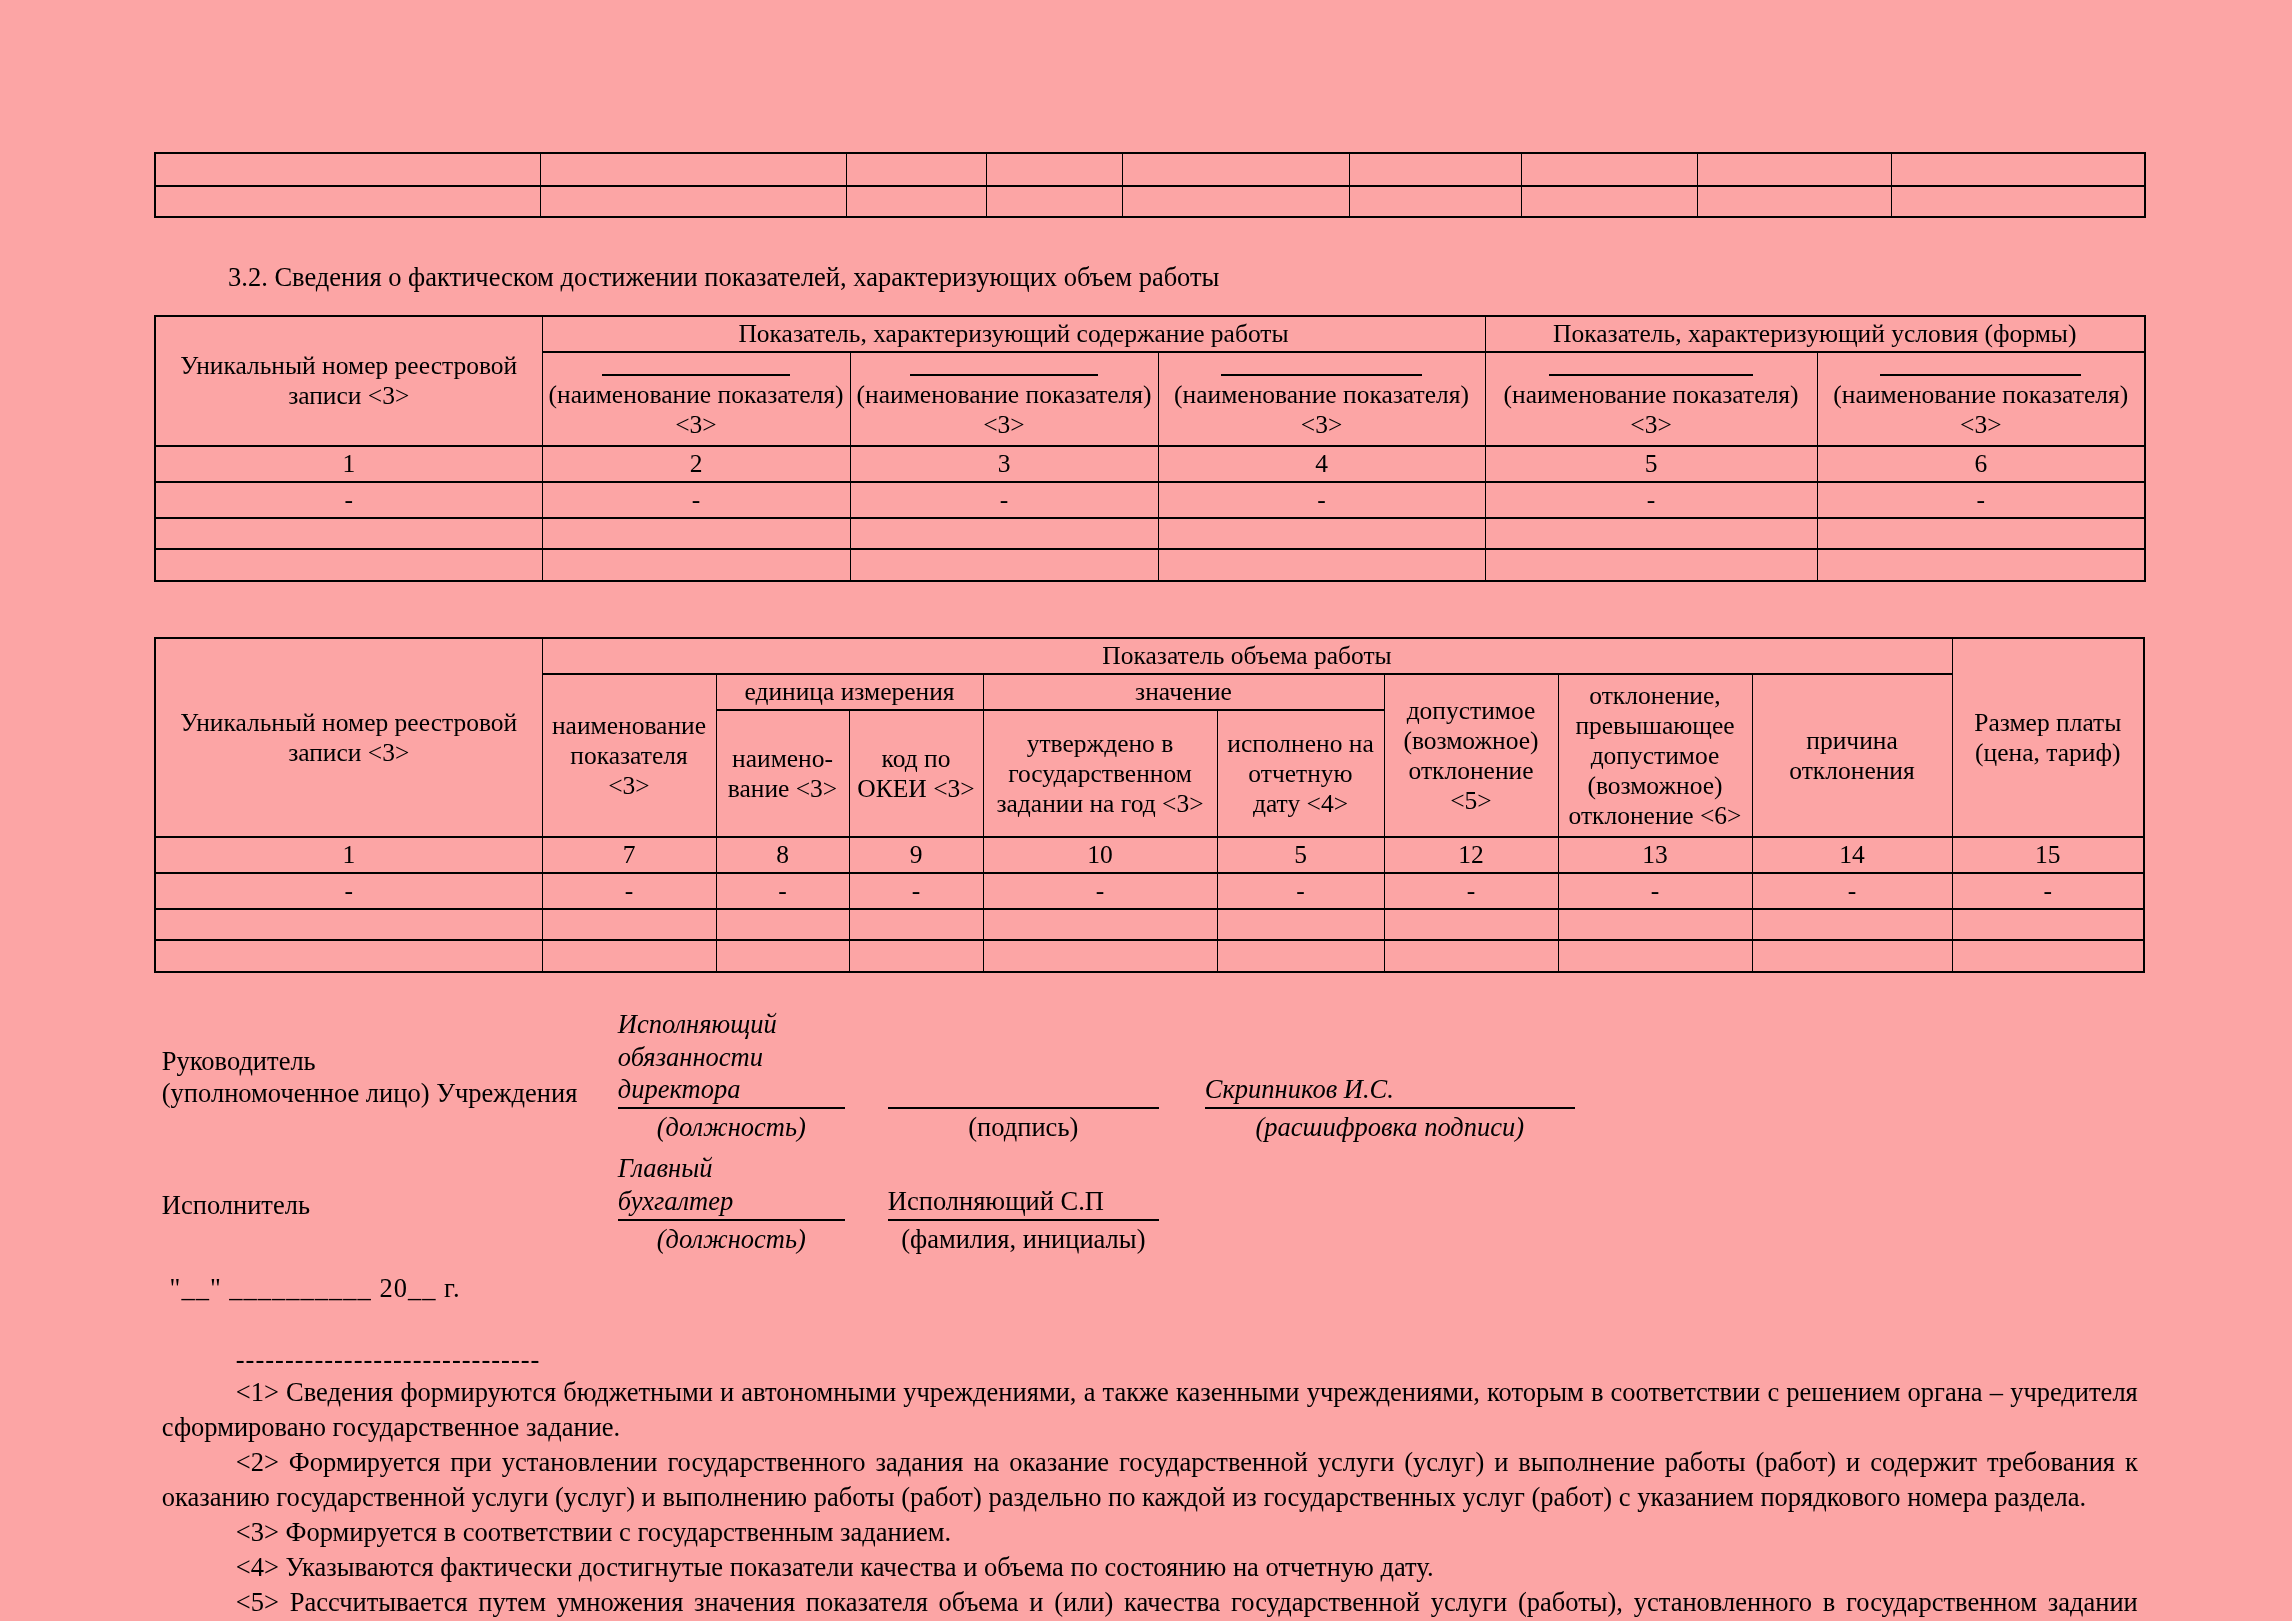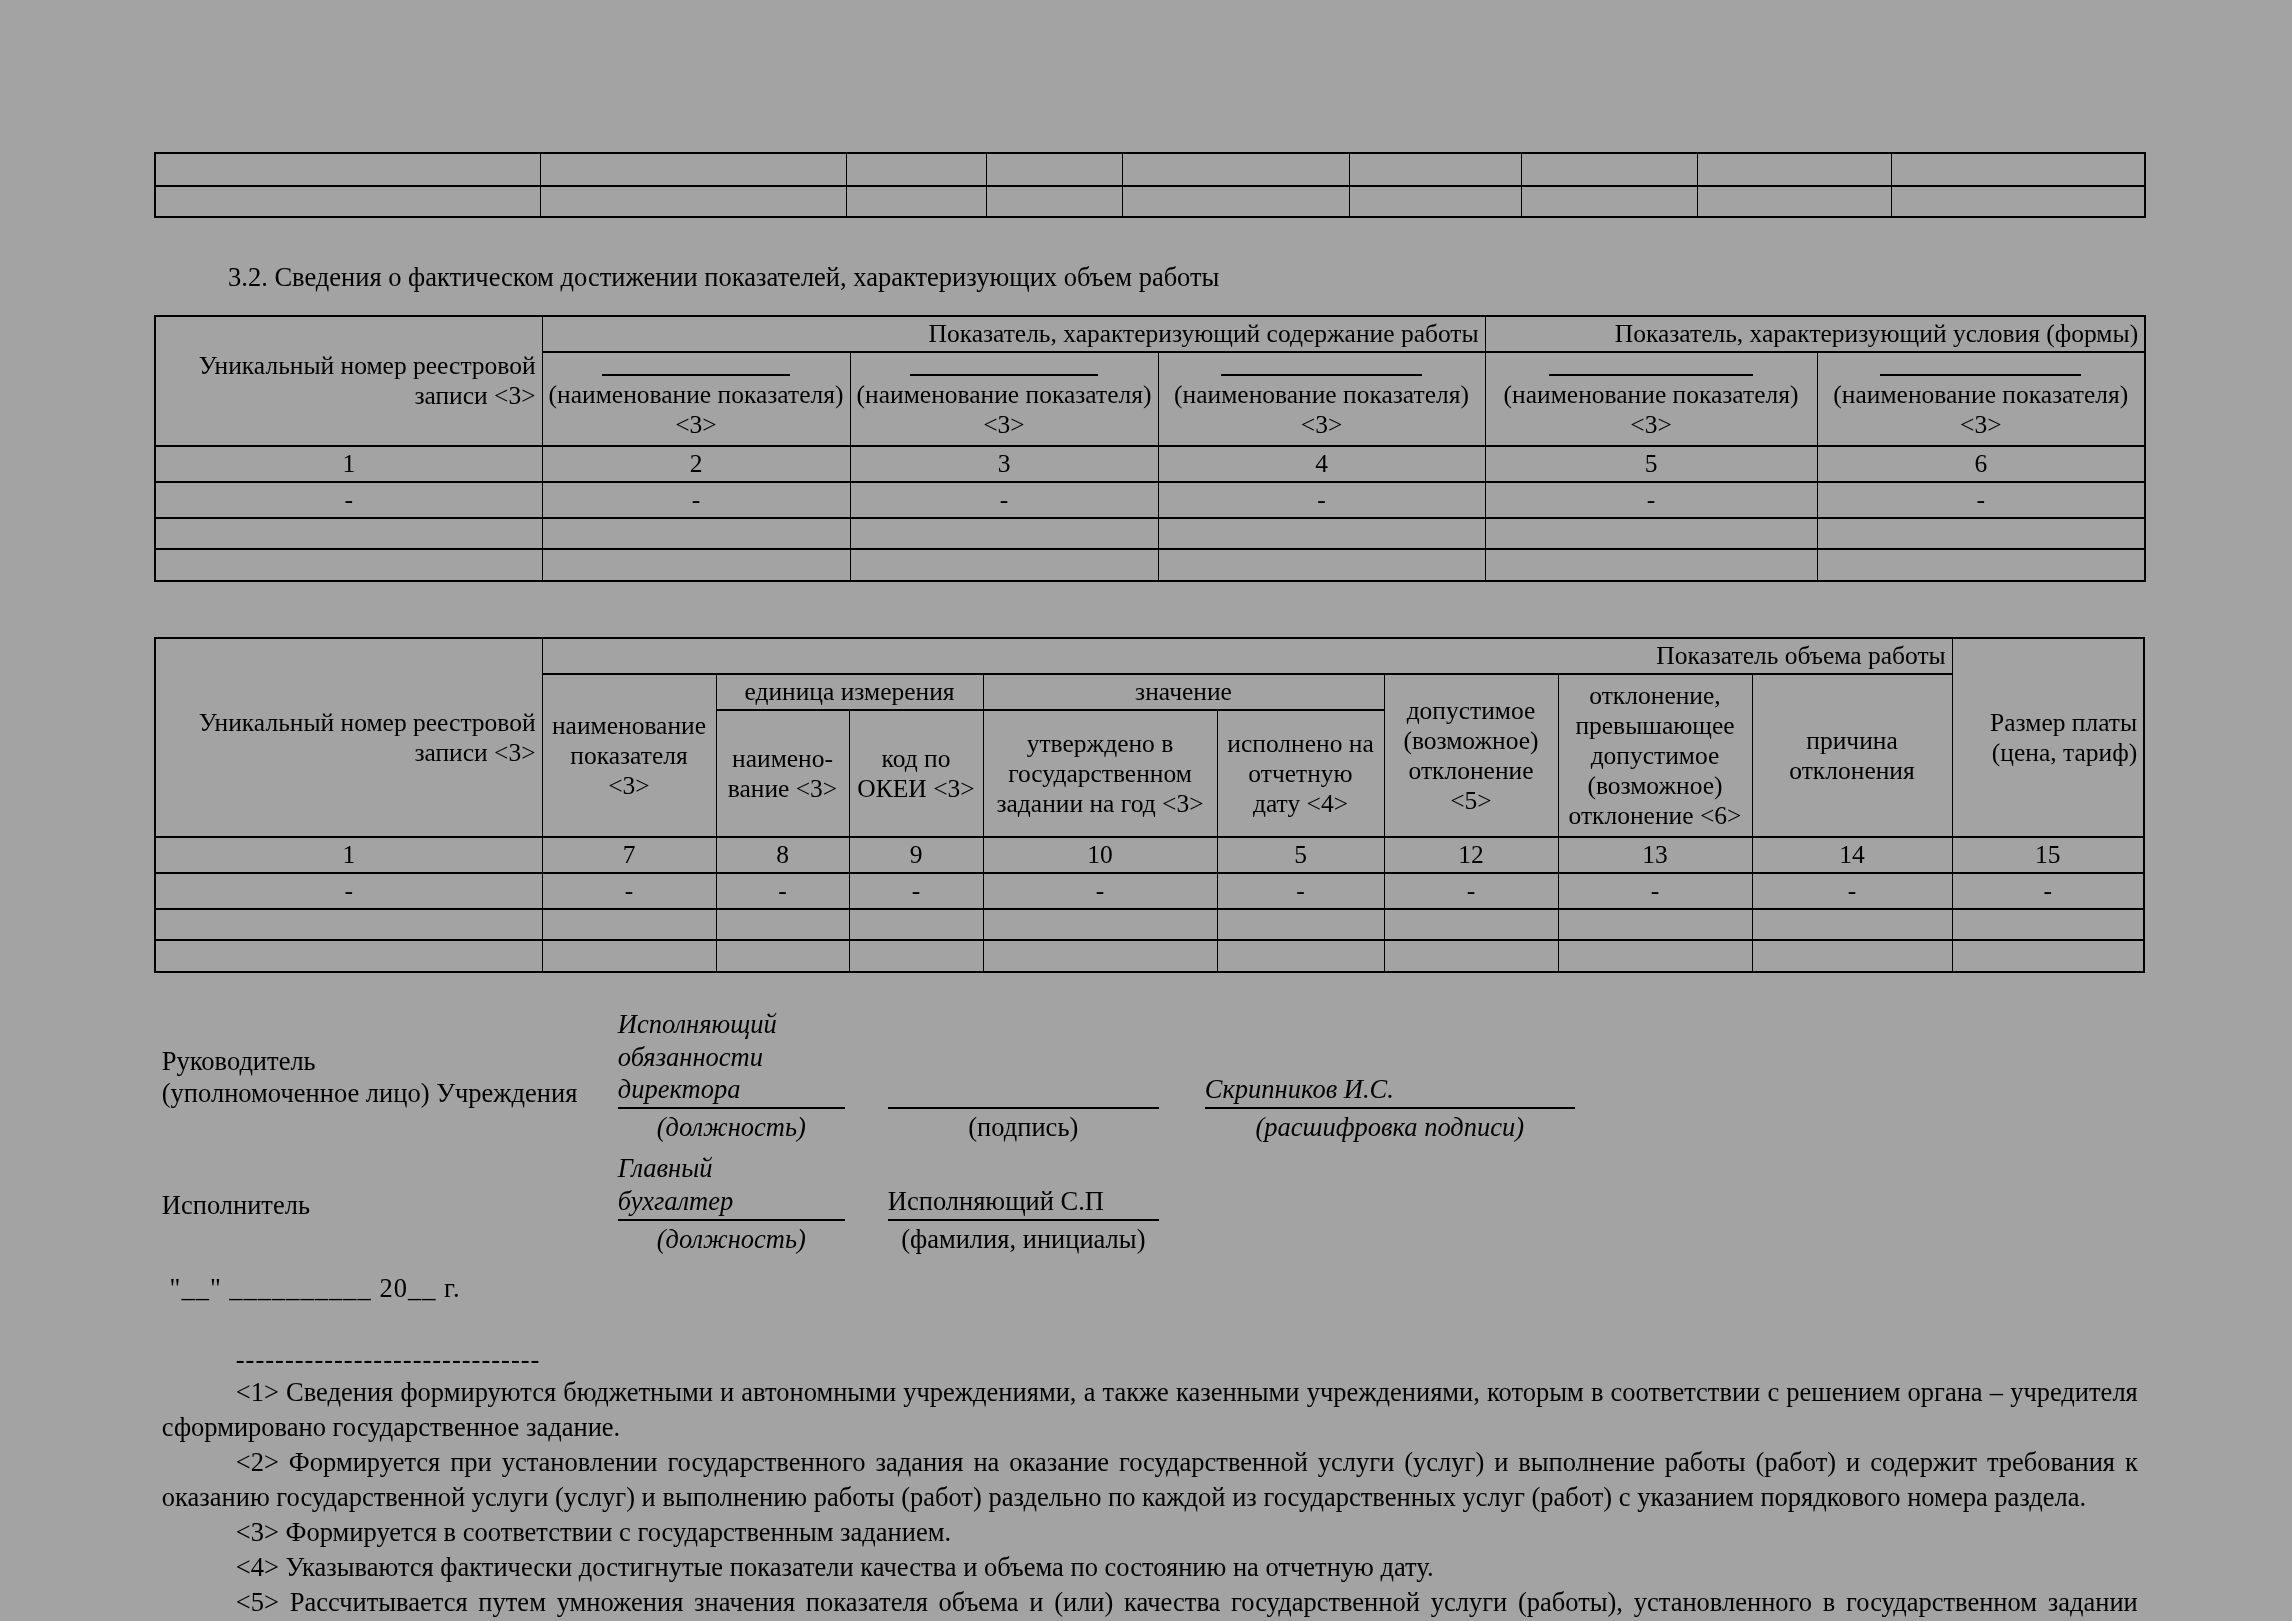--- a/index.html
+++ b/index.html
@@ -1,21 +1,21 @@
 <!DOCTYPE html>
 <html><head>
 <meta charset="utf-8">
 <style>
   * { box-sizing: border-box; }
   html, body { margin: 0; padding: 0; background: #888; }
   .page {
     position: relative;
     width: 2293px;
     height: 1621px;
-    background: #a3a3a3;
+    background: #fca5a5;
     overflow: hidden;
     font-family: "Liberation Serif", "DejaVu Serif", serif;
     color: #000;
     font-size: 26.5px;
     line-height: 1.22;
   }
   .content { padding: 152px 0 0 154px; width: 2293px; }
 
   
   table.form { border-collapse: collapse; table-layout: fixed; width: 1991px; }
@@ -26,21 +26,21 @@
     border-bottom: 2px solid #000;
     padding: 2px 5.9px;
     font-size: 25.5px;
     line-height: 1.18;
     text-align: center;
     vertical-align: middle;
     overflow-wrap: break-word;
   }
   table.form { border: 2px solid #000; }
   td.vtop { vertical-align: top; padding-top: 4.9px; }
-  tr.r-grp  td { height: 35px; text-align: right; }
+  tr.r-grp  td { height: 35px; }
   tr.r-sub  td { height: 94px; }
   tr.r-num  td { height: 30px; }
   tr.r-dash td { height: 30px; }
   tr.r-emp1 td { height: 31px; }
   tr.r-emp2 td { height: 32px; }
   tr.r-unit td { height: 33px; }
   tr.r-val  td { height: 127px; }
   tr.r-top1 td { height: 33px; }
   tr.r-top2 td { height: 31px; }
 

